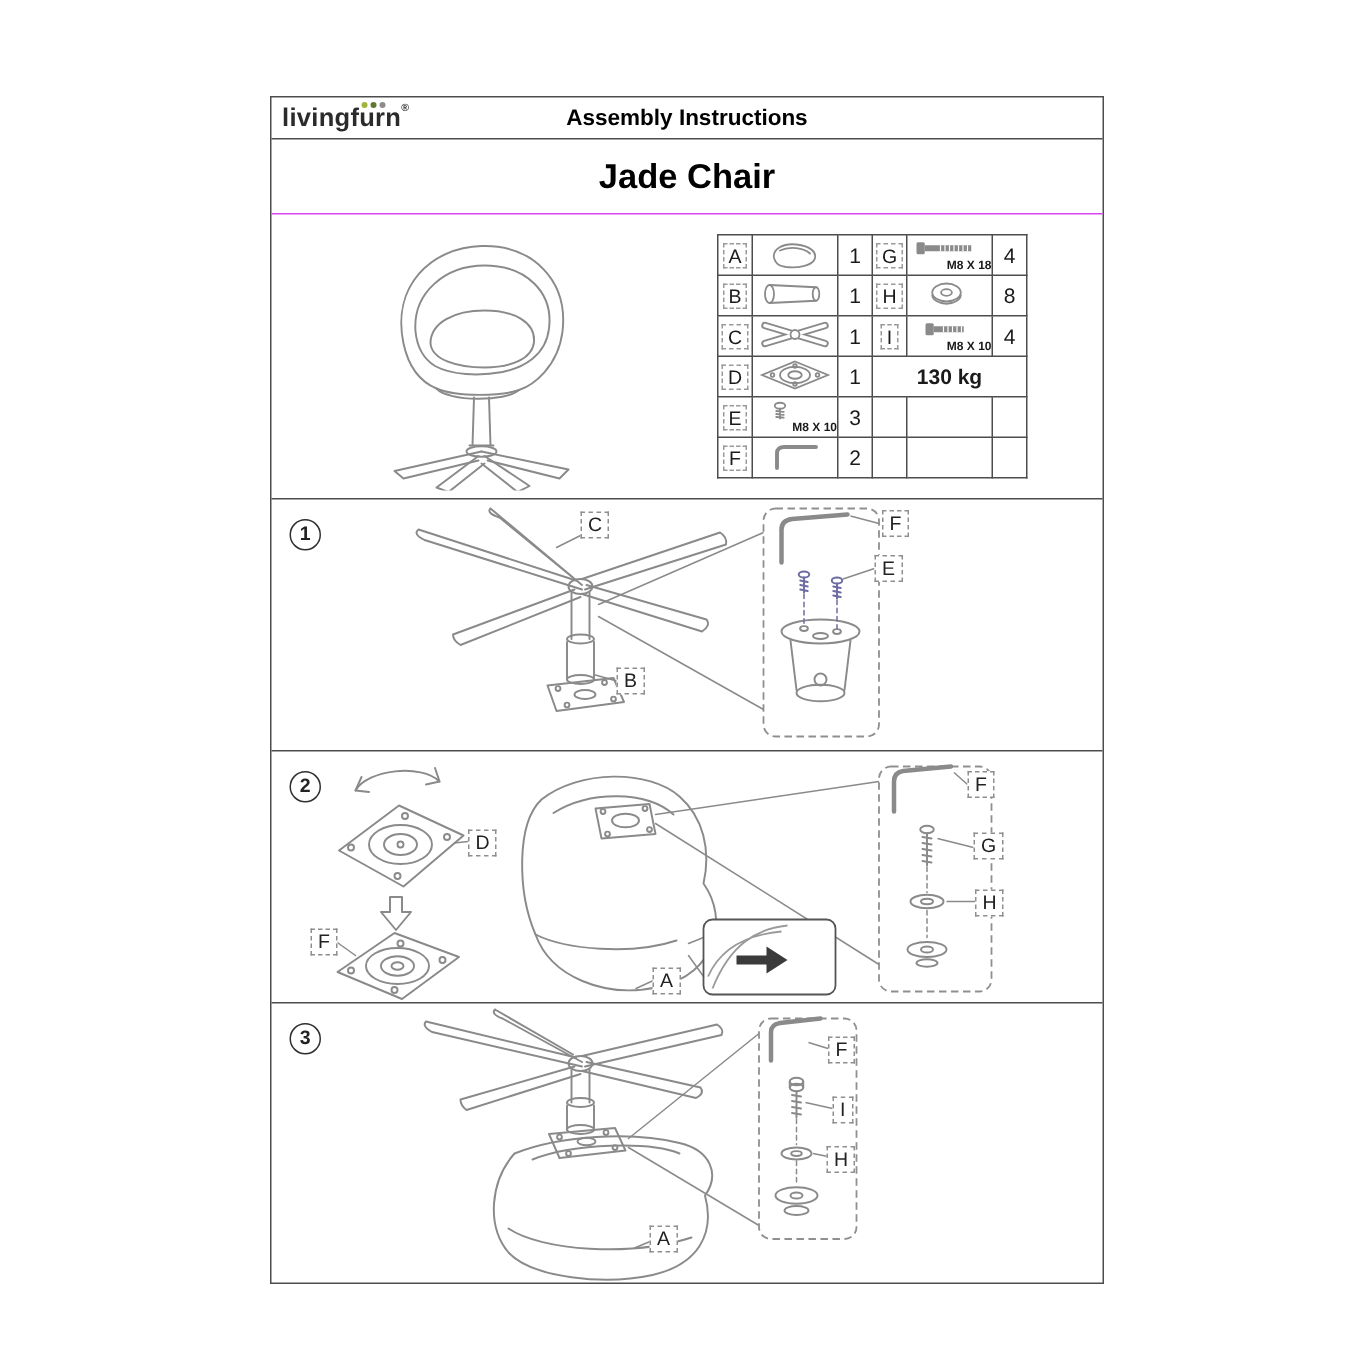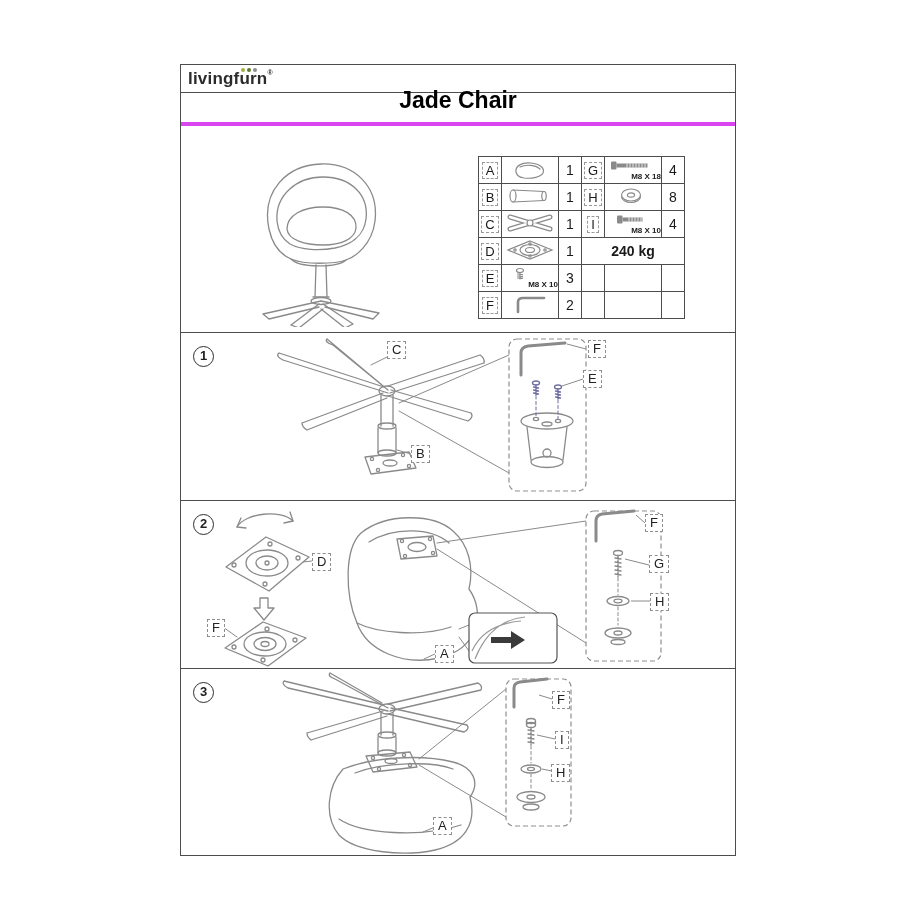--- a/index.html
+++ b/index.html
@@ -10,21 +10,21 @@
   .sec { position:absolute; left:0; width:554px; }
   .hdr { top:0; height:28px; border-bottom:1px solid #4d4d4d; }
   .logo { position:absolute; left:7px; top:4px; font-weight:bold; font-size:17px; letter-spacing:0.2px; color:#2b2b2b; }
   .logo sup { font-size:7px; vertical-align:top; }
   .logo-dots { position:absolute; left:53px; top:-1px; display:flex; gap:2px; }
   .logo-dots i { width:4px; height:4px; border-radius:50%; display:block; }
   .logo-dots i.d1 { background:#a3b23c; }
   .logo-dots i.d2 { background:#5d7a2e; }
   .logo-dots i.d3 { background:#8c8c8c; }
   .hdr-title { position:absolute; left:120px; right:120px; top:0; height:27px; line-height:27px; text-align:center; font-size:15px; font-weight:700; color:#000; }
-  .titlebar { top:11px; height:50px; border-bottom:4px solid #d946ef; }
+  .titlebar { top:28px; height:50px; border-bottom:1px solid #d946ef; }
   .product-title { line-height:48px; text-align:center; font-size:23px; font-weight:700; color:#000; }
   .parts { top:78px; height:190px; border-bottom:1px solid #4d4d4d; }
   .step1 { top:268px; height:168px; border-bottom:1px solid #4d4d4d; }
   .step2 { top:436px; height:168px; border-bottom:1px solid #4d4d4d; }
   .step3 { top:604px; height:187px; }
   .stepnum { position:absolute; left:12px; top:13px; width:21px; height:21px; border:1.6px solid #2e2e2e; border-radius:50%; text-align:center; line-height:18px; font-size:13px; font-weight:700; color:#222; background:#fff; }
   .plabel { position:absolute; border:1px dashed #8f8f8f; padding:0 4px; font-size:13px; line-height:16px; color:#222; background:#fff; z-index:3; }
   svg.art { position:absolute; }
   .ptable { position:absolute; left:297px; top:13px; border-collapse:collapse; background:#fff; }
   .ptable td { border:1px solid #4d4d4d; text-align:center; vertical-align:middle; font-size:14px; padding:0; height:27px; }
@@ -44,20 +44,21 @@
 
     <div class="sec hdr">
       <div class="logo">
         <span>livingfurn</span><sup>®</sup>
         <span class="logo-dots">
             <i class="d1"></i>
             <i class="d2"></i>
             <i class="d3"></i>
           </span>
       </div>
+      <div class="hdr-title">Assembly Instructions</div>
     </div>
 
     <div class="sec titlebar">
       <div class="product-title">Jade Chair</div>
     </div>
 
     <div class="sec parts">
       <svg class="art" style="left:58px;top:8px" width="162" height="176" viewBox="0 0 162 176">
         <g fill="none" stroke="#8a8a8a" stroke-width="1.3" stroke-linecap="round" stroke-linejoin="round">
           <path d="M30,78 C22,40 48,14 82,13 C116,12 140,36 136,70 C133,94 116,106 107,109 C96,113 66,114 52,108 C40,103 33,92 30,78 Z"></path>
@@ -159,21 +160,21 @@
                     <ellipse cx="28" cy="11" rx="10" ry="5.5"></ellipse>
                     <ellipse cx="28" cy="11" rx="4.5" ry="2.5"></ellipse>
                     <circle cx="28" cy="5" r="1.2"></circle>
                     <circle cx="43" cy="11" r="1.2"></circle>
                     <circle cx="28" cy="17" r="1.2"></circle>
                     <circle cx="13" cy="11" r="1.2"></circle>
                   </g>
                 </svg>
           </td>
           <td class="c-qty">1</td>
-          <td colspan="3" class="maxload">240 kg</td>
+          <td colspan="3" class="maxload">130 kg</td>
         </tr>
         <tr>
           <td class="c-letter"><span class="letterbox">E</span></td>
           <td class="c-icon">
             <div class="iconwrap">
               <svg width="56" height="13" viewBox="0 0 56 13">
                     <g fill="none" stroke="#8a8a8a" stroke-width="1.2" stroke-linecap="round">
                       <ellipse cx="18" cy="3.5" rx="3.5" ry="2"></ellipse>
                       <path d="M18,5.5 V12 M15.5,7 L20.5,7.6 M15.5,9 L20.5,9.6 M15.5,11 L20.5,11.4"></path>
                     </g>

